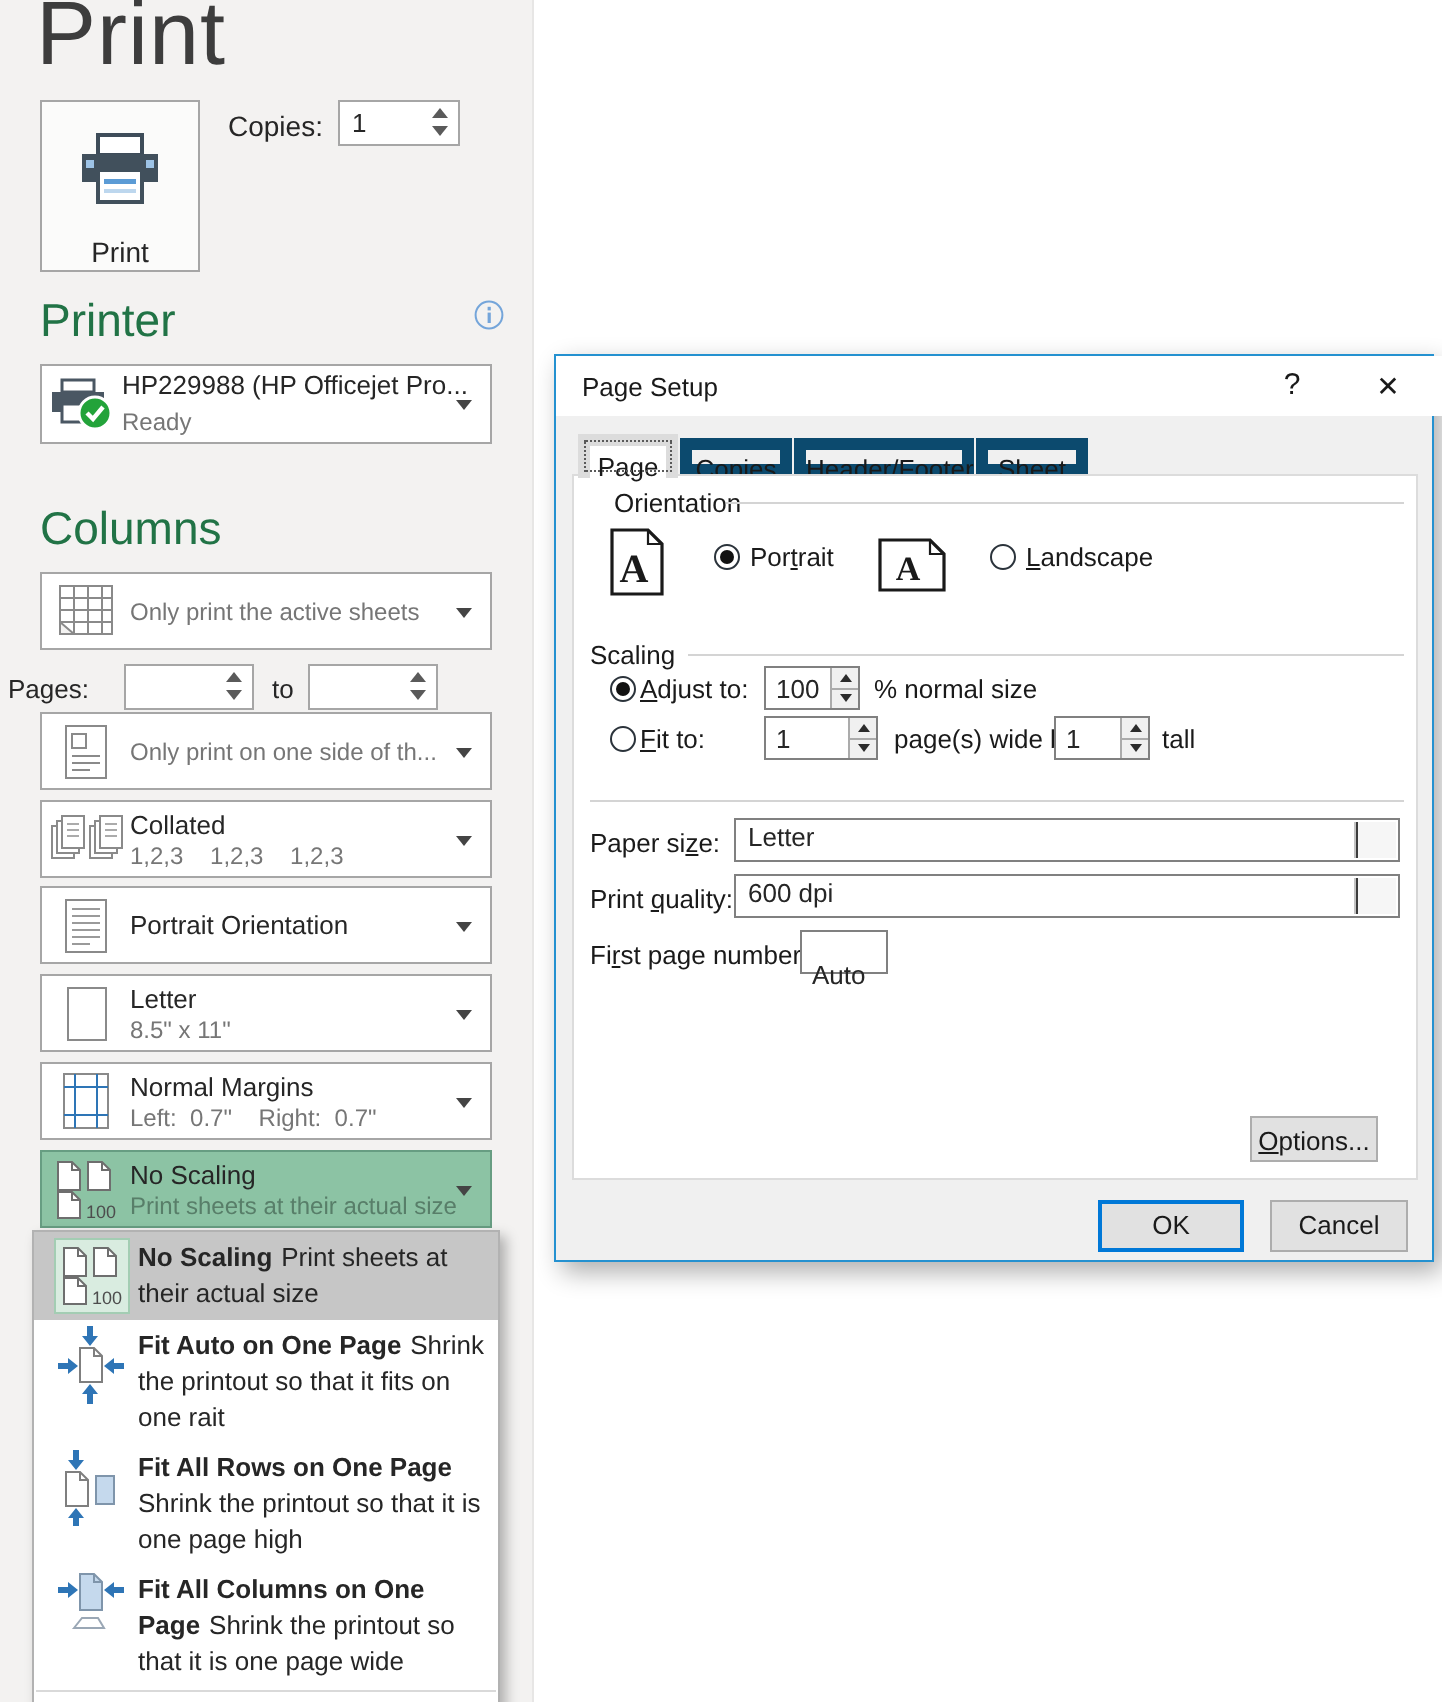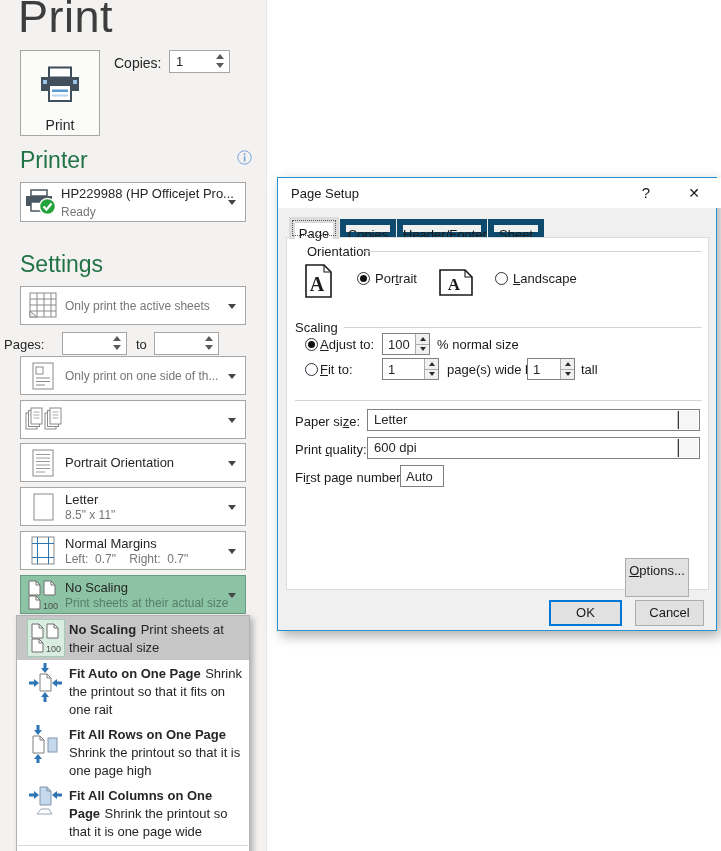--- a/index.html
+++ b/index.html
@@ -85,21 +85,21 @@
   .sup,.sdn{flex:1;background:#f0f0f0;border-left:1px solid #ababab;display:flex;align-items:center;justify-content:center;cursor:pointer}
   .sup{border-bottom:1px solid #ababab}
   .t-u{width:0;height:0;border-left:3px solid transparent;border-right:3px solid transparent;border-bottom:4px solid #2b2b2b}
   .t-d{width:0;height:0;border-left:3px solid transparent;border-right:3px solid transparent;border-top:4px solid #2b2b2b}
 
   .combo{position:absolute;height:22px;border:1px solid #808080;background:#fff;box-sizing:border-box;cursor:pointer}
   .combo .cval{font-size:13px;padding:3px 0 0 6px}
   .cbtn{position:absolute;top:1px;right:1px;bottom:1px;width:20px;background:#f6f6f6;border-left:1px solid #c3c3c3}
   .chev{width:7px;height:7px;border-right:1.5px solid #3c3c3c;border-bottom:1.5px solid #3c3c3c;transform:rotate(45deg);margin:4px auto 0}
 
-  .tinput{position:absolute;height:22px;border:1px solid #808080;background:#fff;box-sizing:border-box;font-size:13px;padding:3px 0 0 5px}
+  .tinput{position:absolute;height:22px;border:1px solid #808080;background:#fff;box-sizing:border-box;font-size:13px;padding:14px 0 0 5px}
 
   .wbtn{position:absolute;background:#e1e1e1;border:1px solid #adadad;box-sizing:border-box;font-size:13px;color:#1a1a1a;
         text-align:center;padding-top:4px;cursor:pointer}
   .wbtn.def{border:2px solid #0078d7;padding-top:3px}
 </style>
 </head>
 <body>
 
 <div class="left-panel">
 
@@ -149,21 +149,21 @@
       </svg>
     </span>
     <span class="ptxt">
       <span class="pname">HP229988 (HP Officejet Pro...</span>
       <span class="pstat">Ready</span>
     </span>
     <span class="darr"></span>
   </div>
 
 
-  <div class="section-h" style="top:251px">Settings</div>
+  <div class="section-h" style="top:251px">Columns</div>
 
   <div class="srow" style="top:286px">
     <span class="ric">
       <svg width="28" height="27" viewBox="0 0 28 27">
         <rect x="1" y="1" width="26" height="24" fill="#fff" stroke="#8a8a8a"></rect>
         <path d="M1 7 h26 M1 13 h26 M1 19 h26 M8 1 v24 M15 1 v24 M22 1 v24" stroke="#8a8a8a"></path>
         <path d="M1 19 l7 6 h-7 z" fill="#f3f2f1" stroke="#8a8a8a"></path>
       </svg>
     </span>
     <span class="rtxt">
@@ -209,20 +209,24 @@
         <g stroke="#8a8a8a" fill="#fff">
           <rect x="1" y="6" width="11" height="16"></rect>
             <rect x="3.5" y="3.5" width="11" height="16"></rect>
             <rect x="6" y="1" width="11" height="16"></rect>
           <rect x="20" y="6" width="11" height="16"></rect>
             <rect x="22.5" y="3.5" width="11" height="16"></rect>
             <rect x="25" y="1" width="11" height="16"></rect>
         </g>
         <path d="M8.5 5 h6 M8.5 8 h6 M8.5 11 h6 M27.5 5 h6 M27.5 8 h6 M27.5 11 h6" stroke="#ababab"></path>
       </svg>
+    </span>
+    <span class="rtxt">
+      <span class="rtitle">Collated</span>
+      <span class="rdesc">1,2,3    1,2,3    1,2,3</span>
     </span>
     <span class="sarr"></span>
   </div>
 
   <div class="srow" style="top:443px">
     <span class="ric">
       <svg width="22" height="28" viewBox="0 0 22 28">
         <rect x="1" y="1" width="20" height="26" fill="#fff" stroke="#8a8a8a"></rect>
         <path d="M4 5.5 h14 M4 9 h14 M4 12.5 h14 M4 16 h14 M4 19.5 h14 M4 23 h9" stroke="#9a9a9a"></path>
       </svg>
@@ -454,18 +458,18 @@
 
     <span class="lbl" style="left:8px;top:204px"><span>Print </span><span class="ak">q</span><span>uality:</span></span>
     <div class="combo" style="left:80px;top:199px;width:333px">
       <span class="cval">600 dpi</span>
       <span class="cbtn"><span class="chev"></span></span>
     </div>
 
     <span class="lbl" style="left:8px;top:232px"><span>Fi</span><span class="ak">r</span><span>st page number:</span></span>
     <div class="tinput" style="left:113px;top:227px;width:44px"><span>Auto</span></div>
 
-    <div class="wbtn" style="left:338px;top:320px;width:64px;height:39px"><span></span><span class="ak">O</span><span>ptions...</span></div>
+    <div class="wbtn" style="left:338px;top:320px;width:64px;height:23px"><span></span><span class="ak">O</span><span>ptions...</span></div>
   </div>
 
   <div class="wbtn def" style="left:271px;top:422px;width:73px;height:26px">OK</div>
   <div class="wbtn" style="left:357px;top:422px;width:69px;height:26px">Cancel</div>
 </div>
 
 </body></html>

